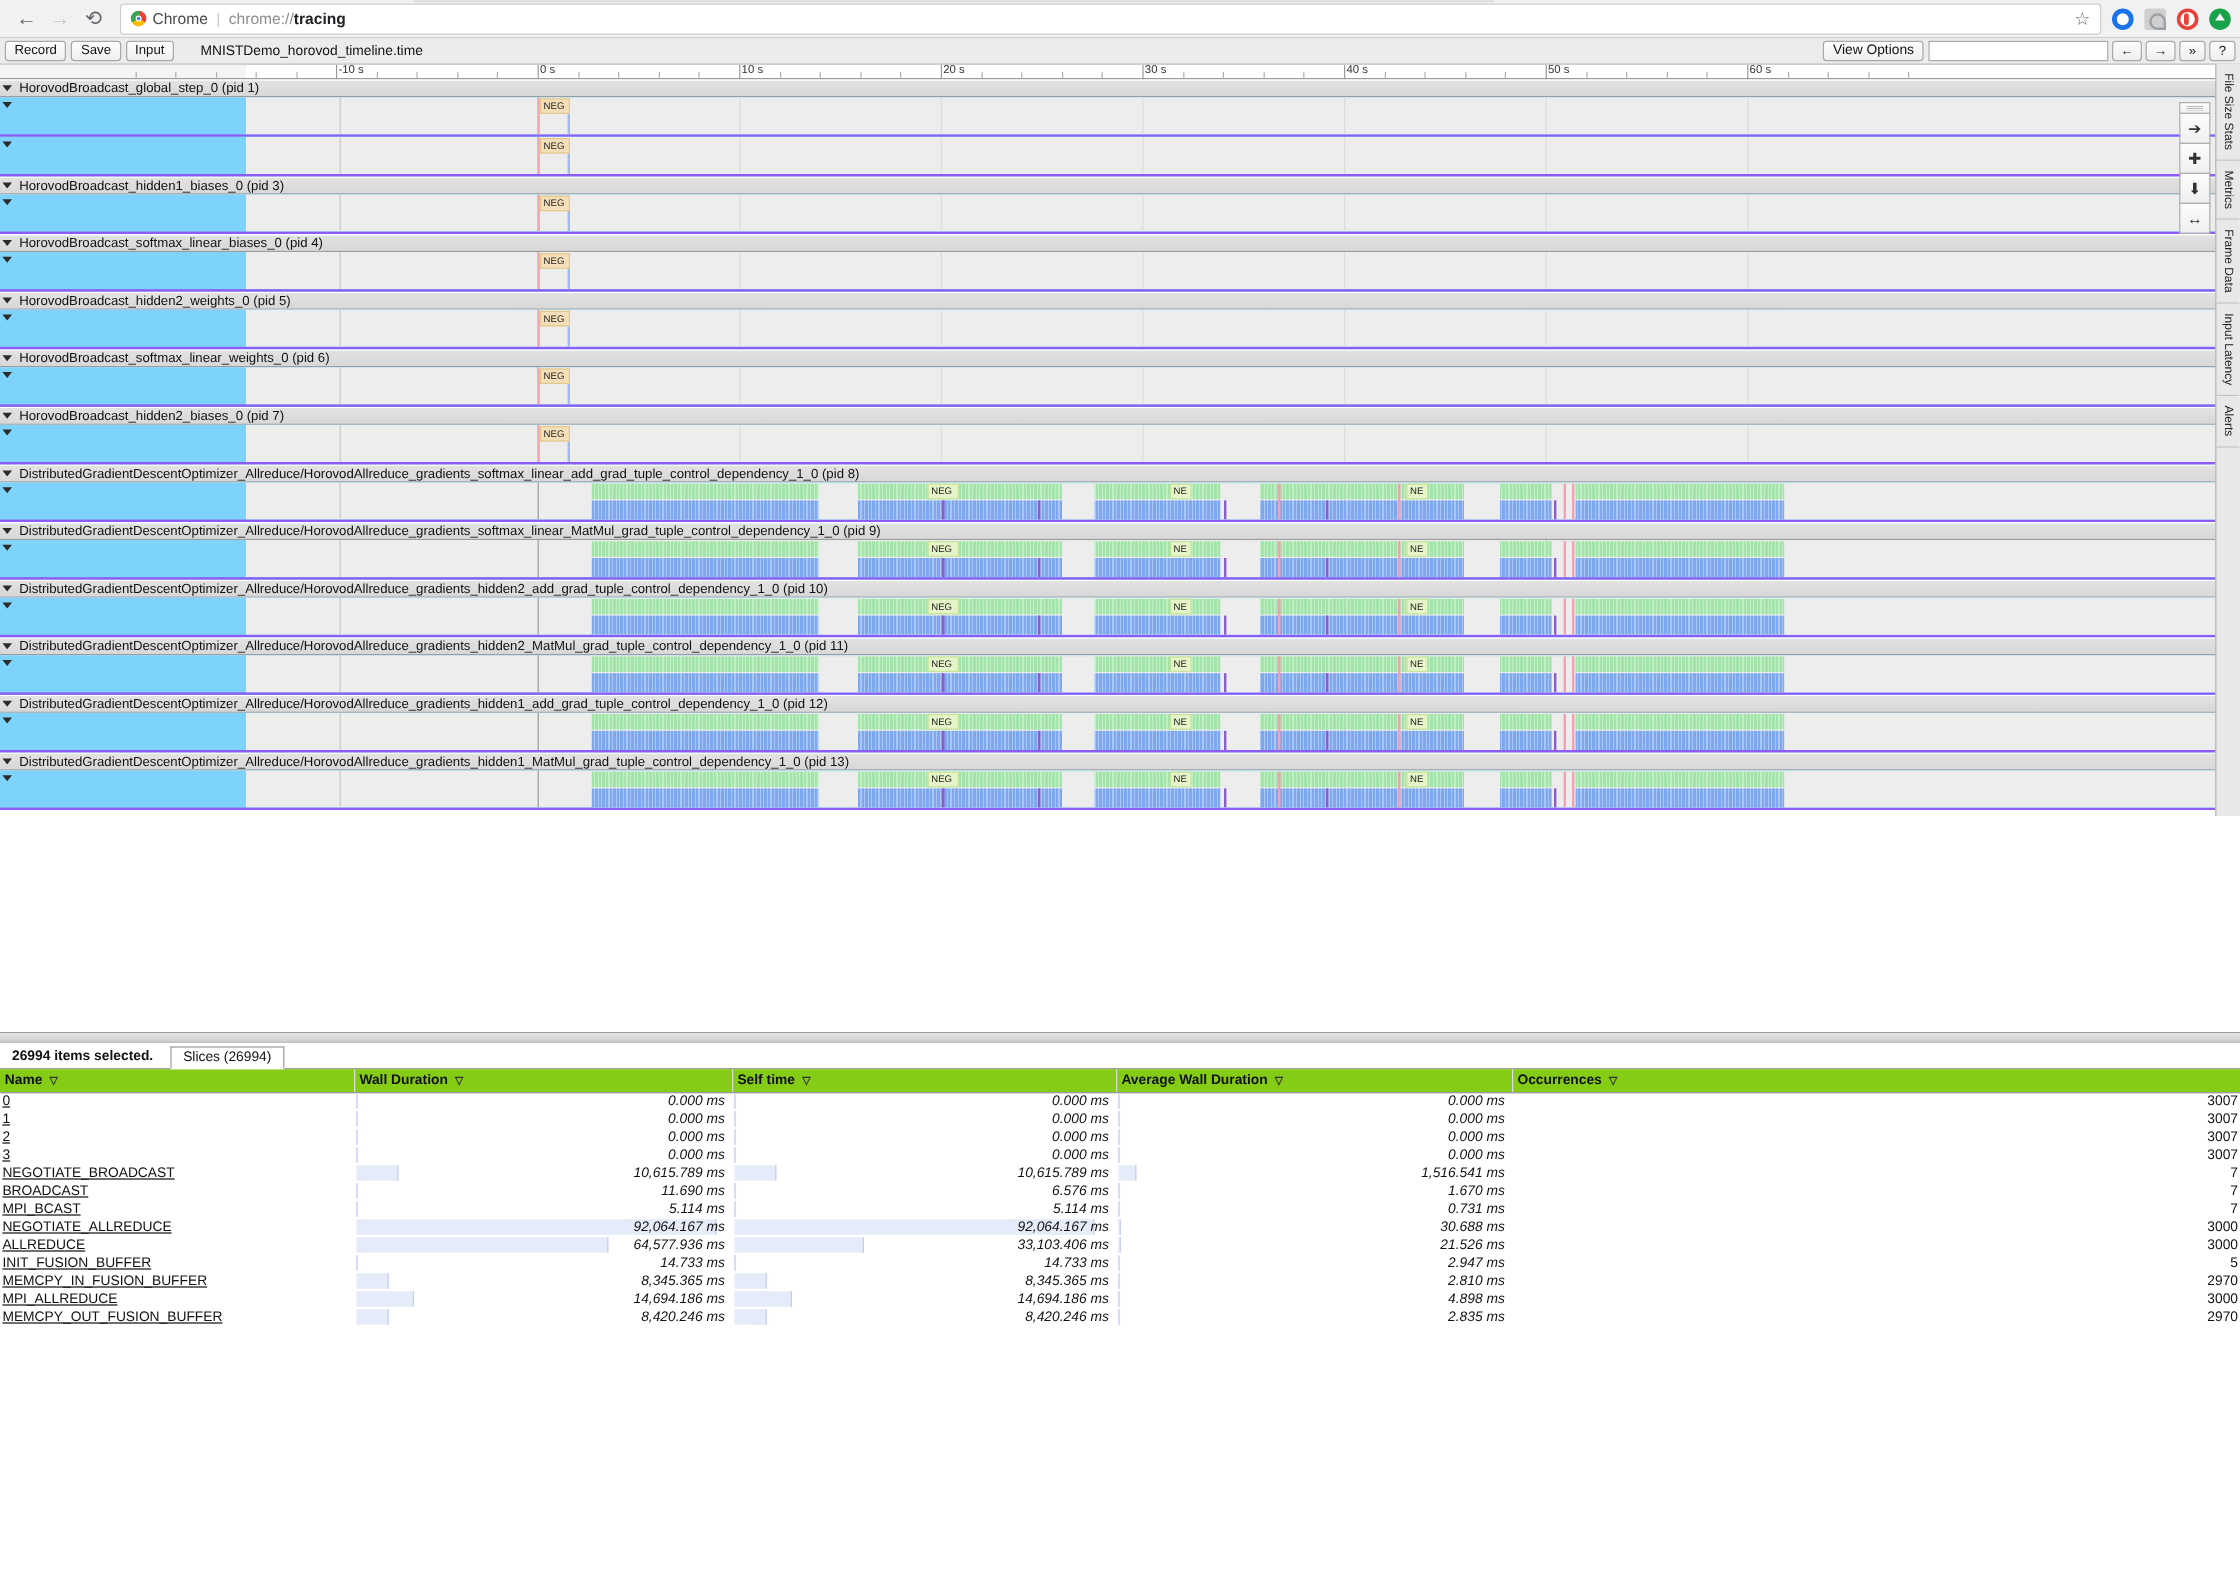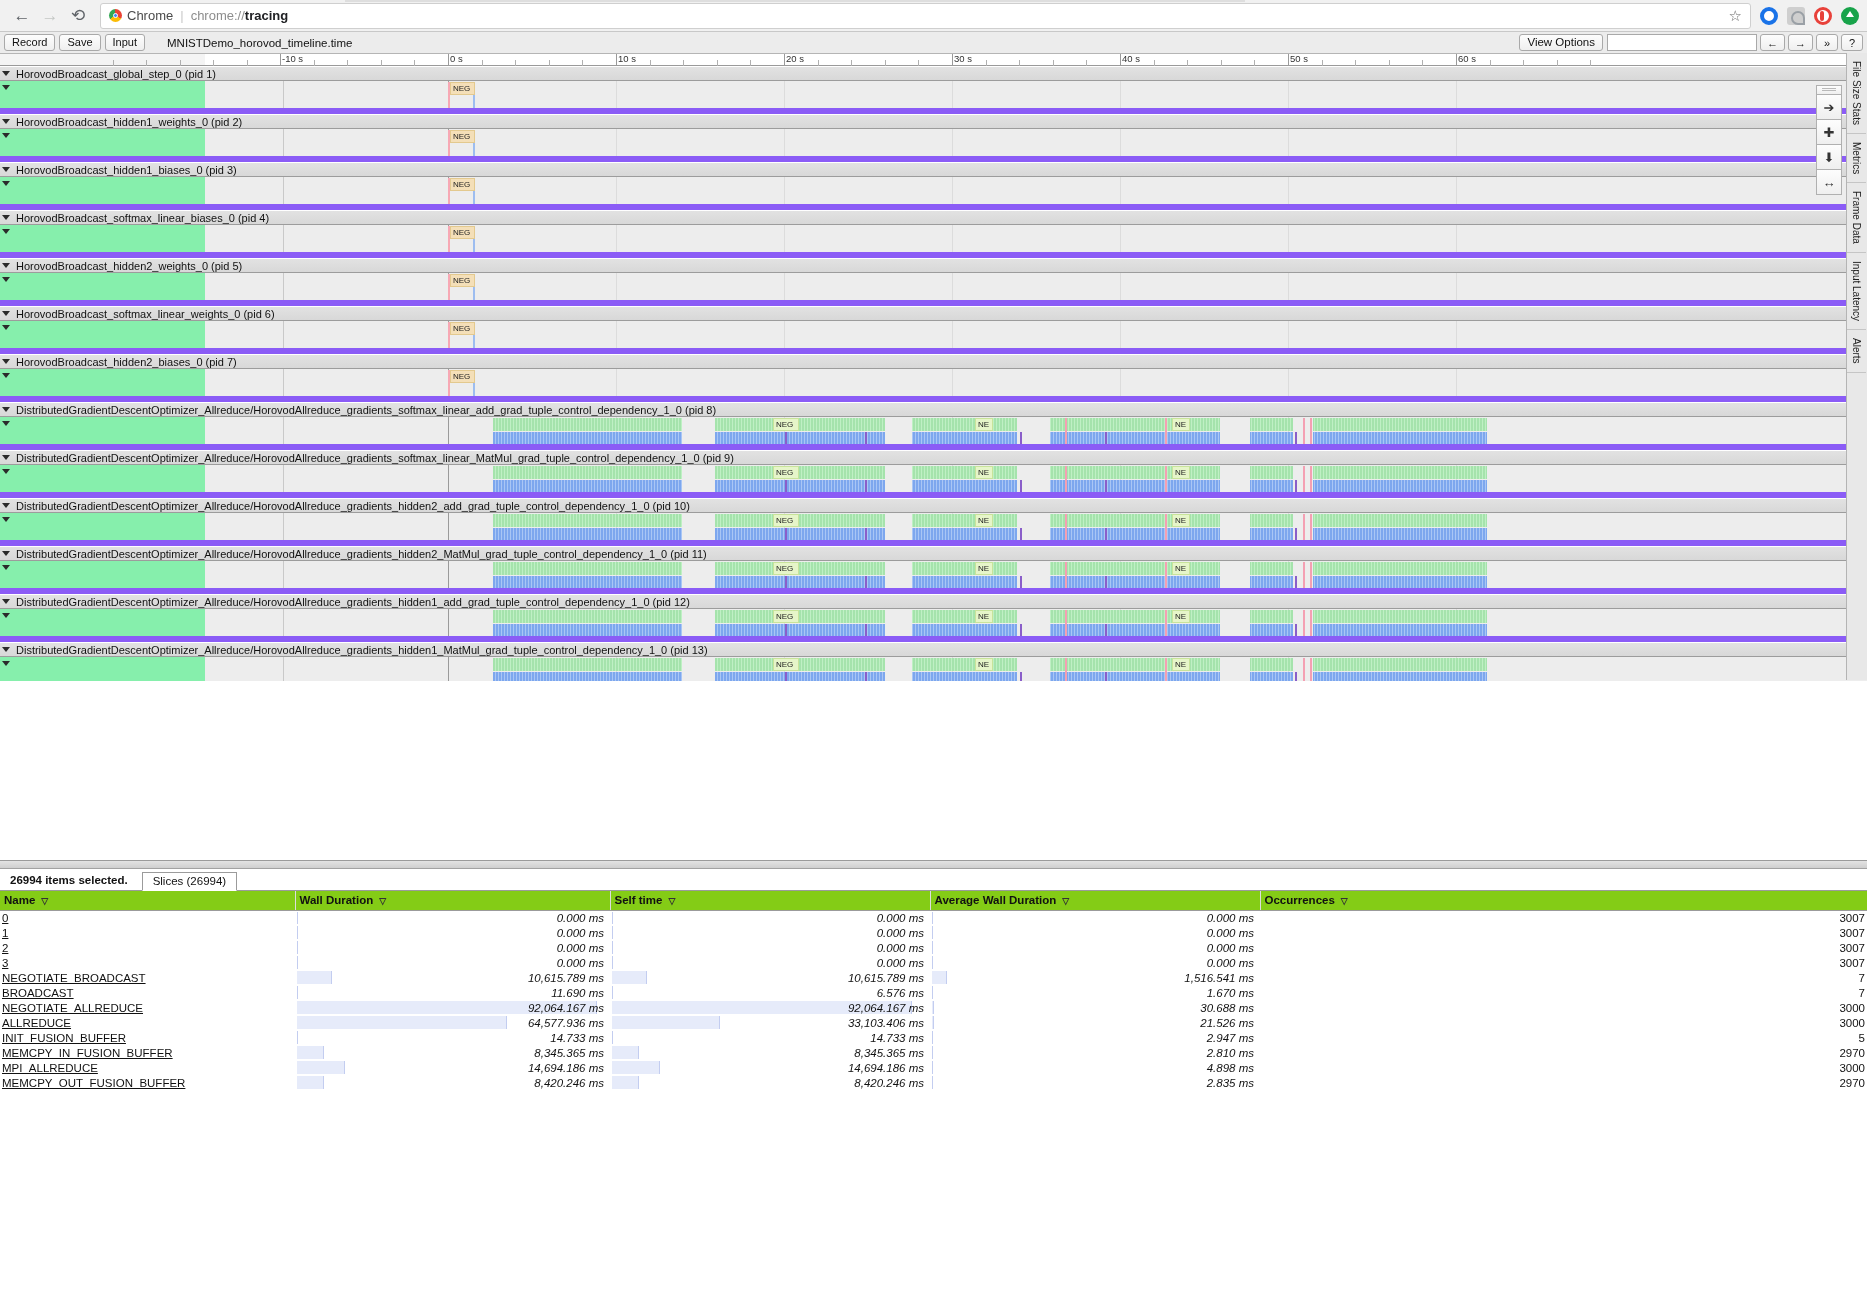--- a/index.html
+++ b/index.html
@@ -155,22 +155,22 @@
     padding-left: 2px;
   }
   .caret {
     display:inline-block; width: 0; height: 0;
     border-left: 4px solid transparent; border-right: 4px solid transparent;
     border-top: 5px solid #2b2b2b;
     margin-right: 6px; flex: 0 0 auto;
   }
   .track-row {
     height: 33px; position: relative;
-    background: #86efac;
-    border-bottom: 6px solid #8b5cf6;
+    background: #7dd3fc;
+    border-bottom: 2px solid #8b5cf6;
     overflow: hidden;
   }
   .track-caret {
     position: absolute; left: 2px; top: 4px;
     width:0;height:0;border-left:4px solid transparent;border-right:4px solid transparent;
     border-top:5px solid #2b2b2b;
   }
   .track-canvas {
     position: absolute; left: 205px; top: 0; right: 0; bottom: 0;
     background: #ededed;
@@ -379,24 +379,20 @@
           <div class="gridline" style="left: 579px;"></div>
           <div class="gridline" style="left: 747px;"></div>
           <div class="gridline" style="left: 915px;"></div>
           <div class="gridline" style="left: 1083px;"></div>
           <div class="gridline" style="left: 1251px;"></div>
           <div class="thin-pink" style="left: 243px; top: 1px; height: 30px;"></div>
           <div class="thin-blue" style="left: 268px; top: 1px; height: 30px;"></div>
           <div class="neg-lbl" style="left: 245px; width: 25px;">NEG</div>
         </div>
       </div>
-      <div class="proc-header">
-        <span class="caret"></span>
-        <span>HorovodBroadcast_hidden1_weights_0 (pid 2)</span>
-      </div>
       <div class="track-row">
         <div class="track-caret"></div>
         <div class="track-canvas">
           <div class="gridline major" style="left: 78px;"></div>
           <div class="gridline origin" style="left: 243px;"></div>
           <div class="gridline" style="left: 411px;"></div>
           <div class="gridline" style="left: 579px;"></div>
           <div class="gridline" style="left: 747px;"></div>
           <div class="gridline" style="left: 915px;"></div>
           <div class="gridline" style="left: 1083px;"></div>
@@ -861,20 +857,36 @@
             <div class="bar" style="width: 1px;"></div>
             <span class="val">6.576 ms</span>
           </td>
           <td class="barcell">
             <div class="bar" style="width: 1px;"></div>
             <span class="val">1.670 ms</span>
           </td>
           <td class="occ-cell">7</td>
         </tr>
         <tr>
+          <td class="name-cell"><a href="#">MPI_BCAST</a></td>
+          <td class="barcell">
+            <div class="bar" style="width: 1px;"></div>
+            <span class="val">5.114 ms</span>
+          </td>
+          <td class="barcell">
+            <div class="bar" style="width: 1px;"></div>
+            <span class="val">5.114 ms</span>
+          </td>
+          <td class="barcell">
+            <div class="bar" style="width: 1px;"></div>
+            <span class="val">0.731 ms</span>
+          </td>
+          <td class="occ-cell">7</td>
+        </tr>
+        <tr>
           <td class="name-cell"><a href="#">NEGOTIATE_ALLREDUCE</a></td>
           <td class="barcell">
             <div class="bar" style="width: 300px;"></div>
             <span class="val">92,064.167 ms</span>
           </td>
           <td class="barcell">
             <div class="bar" style="width: 300px;"></div>
             <span class="val">92,064.167 ms</span>
           </td>
           <td class="barcell">

